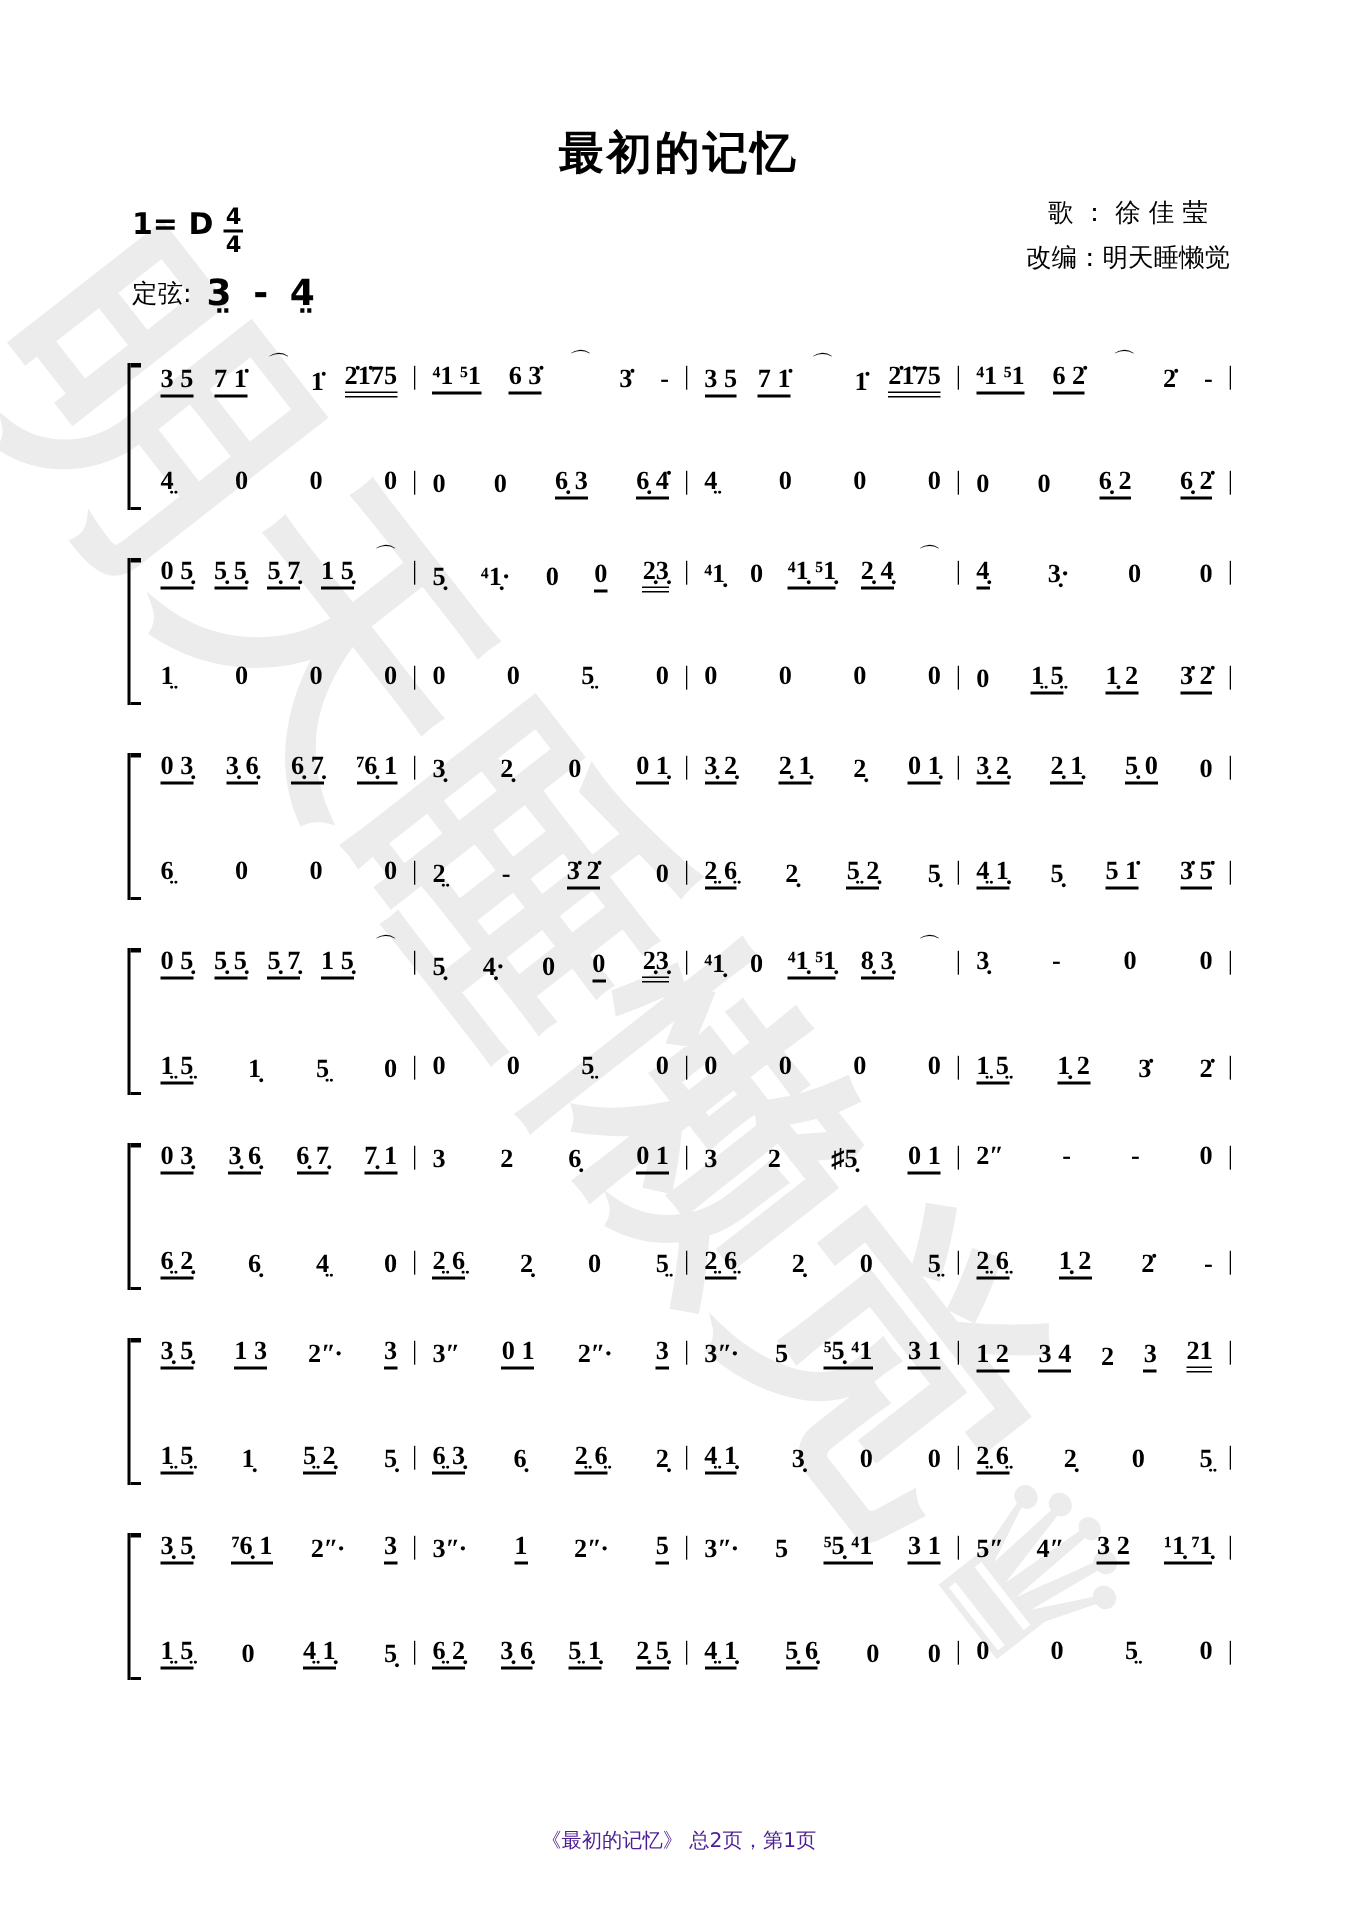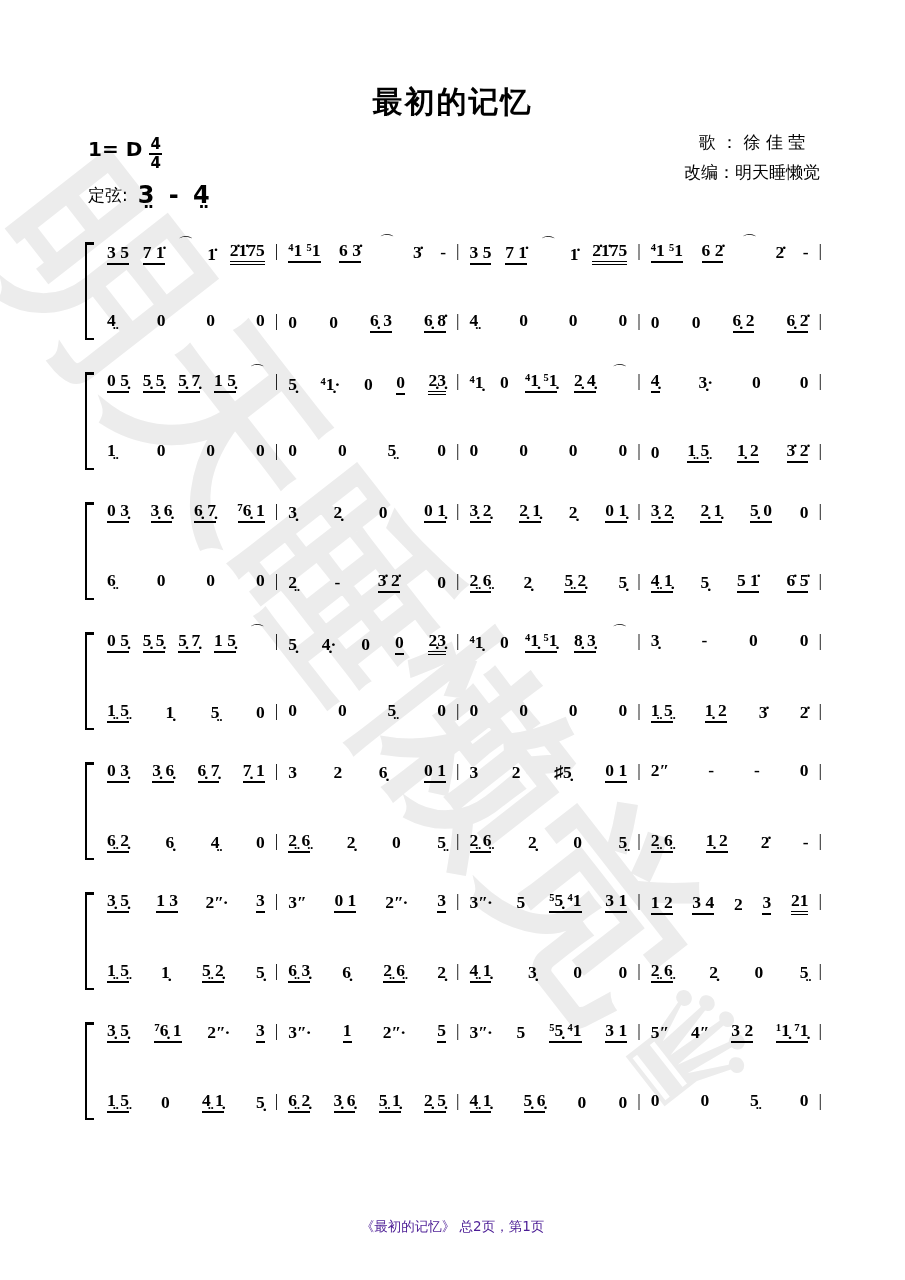--- a/index.html
+++ b/index.html
@@ -168,21 +168,21 @@
               <span class="tok">4̤</span>
               <span class="tok">0</span>
               <span class="tok">0</span>
               <span class="tok">0</span>
             </span>
             <span class="bar">|</span>
             <span class="measure">
               <span class="tok">0</span>
               <span class="tok">0</span>
               <span class="tok u1">6̣ 3</span>
-              <span class="tok u1">6̣ 8̇</span>
+              <span class="tok u1">6̣ 4̇</span>
             </span>
             <span class="bar">|</span>
             <span class="measure">
               <span class="tok">4̤</span>
               <span class="tok">0</span>
               <span class="tok">0</span>
               <span class="tok">0</span>
             </span>
             <span class="bar">|</span>
             <span class="measure">
@@ -315,21 +315,21 @@
               <span class="tok u1">2̤ 6̤</span>
               <span class="tok">2̣</span>
               <span class="tok u1">5̤ 2̣</span>
               <span class="tok">5̣</span>
             </span>
             <span class="bar">|</span>
             <span class="measure">
               <span class="tok u1">4̤ 1̣</span>
               <span class="tok">5̣</span>
               <span class="tok u1">5 1̇</span>
-              <span class="tok u1">6̇ 5̇</span>
+              <span class="tok u1">3̇ 5̇</span>
             </span>
             <span class="bar">|</span>
           </div>
         </div>
       </div>
       <div class="system">
         <div class="bracket"></div>
         <div class="rows">
           <div class="note-row">
             <span class="measure">

